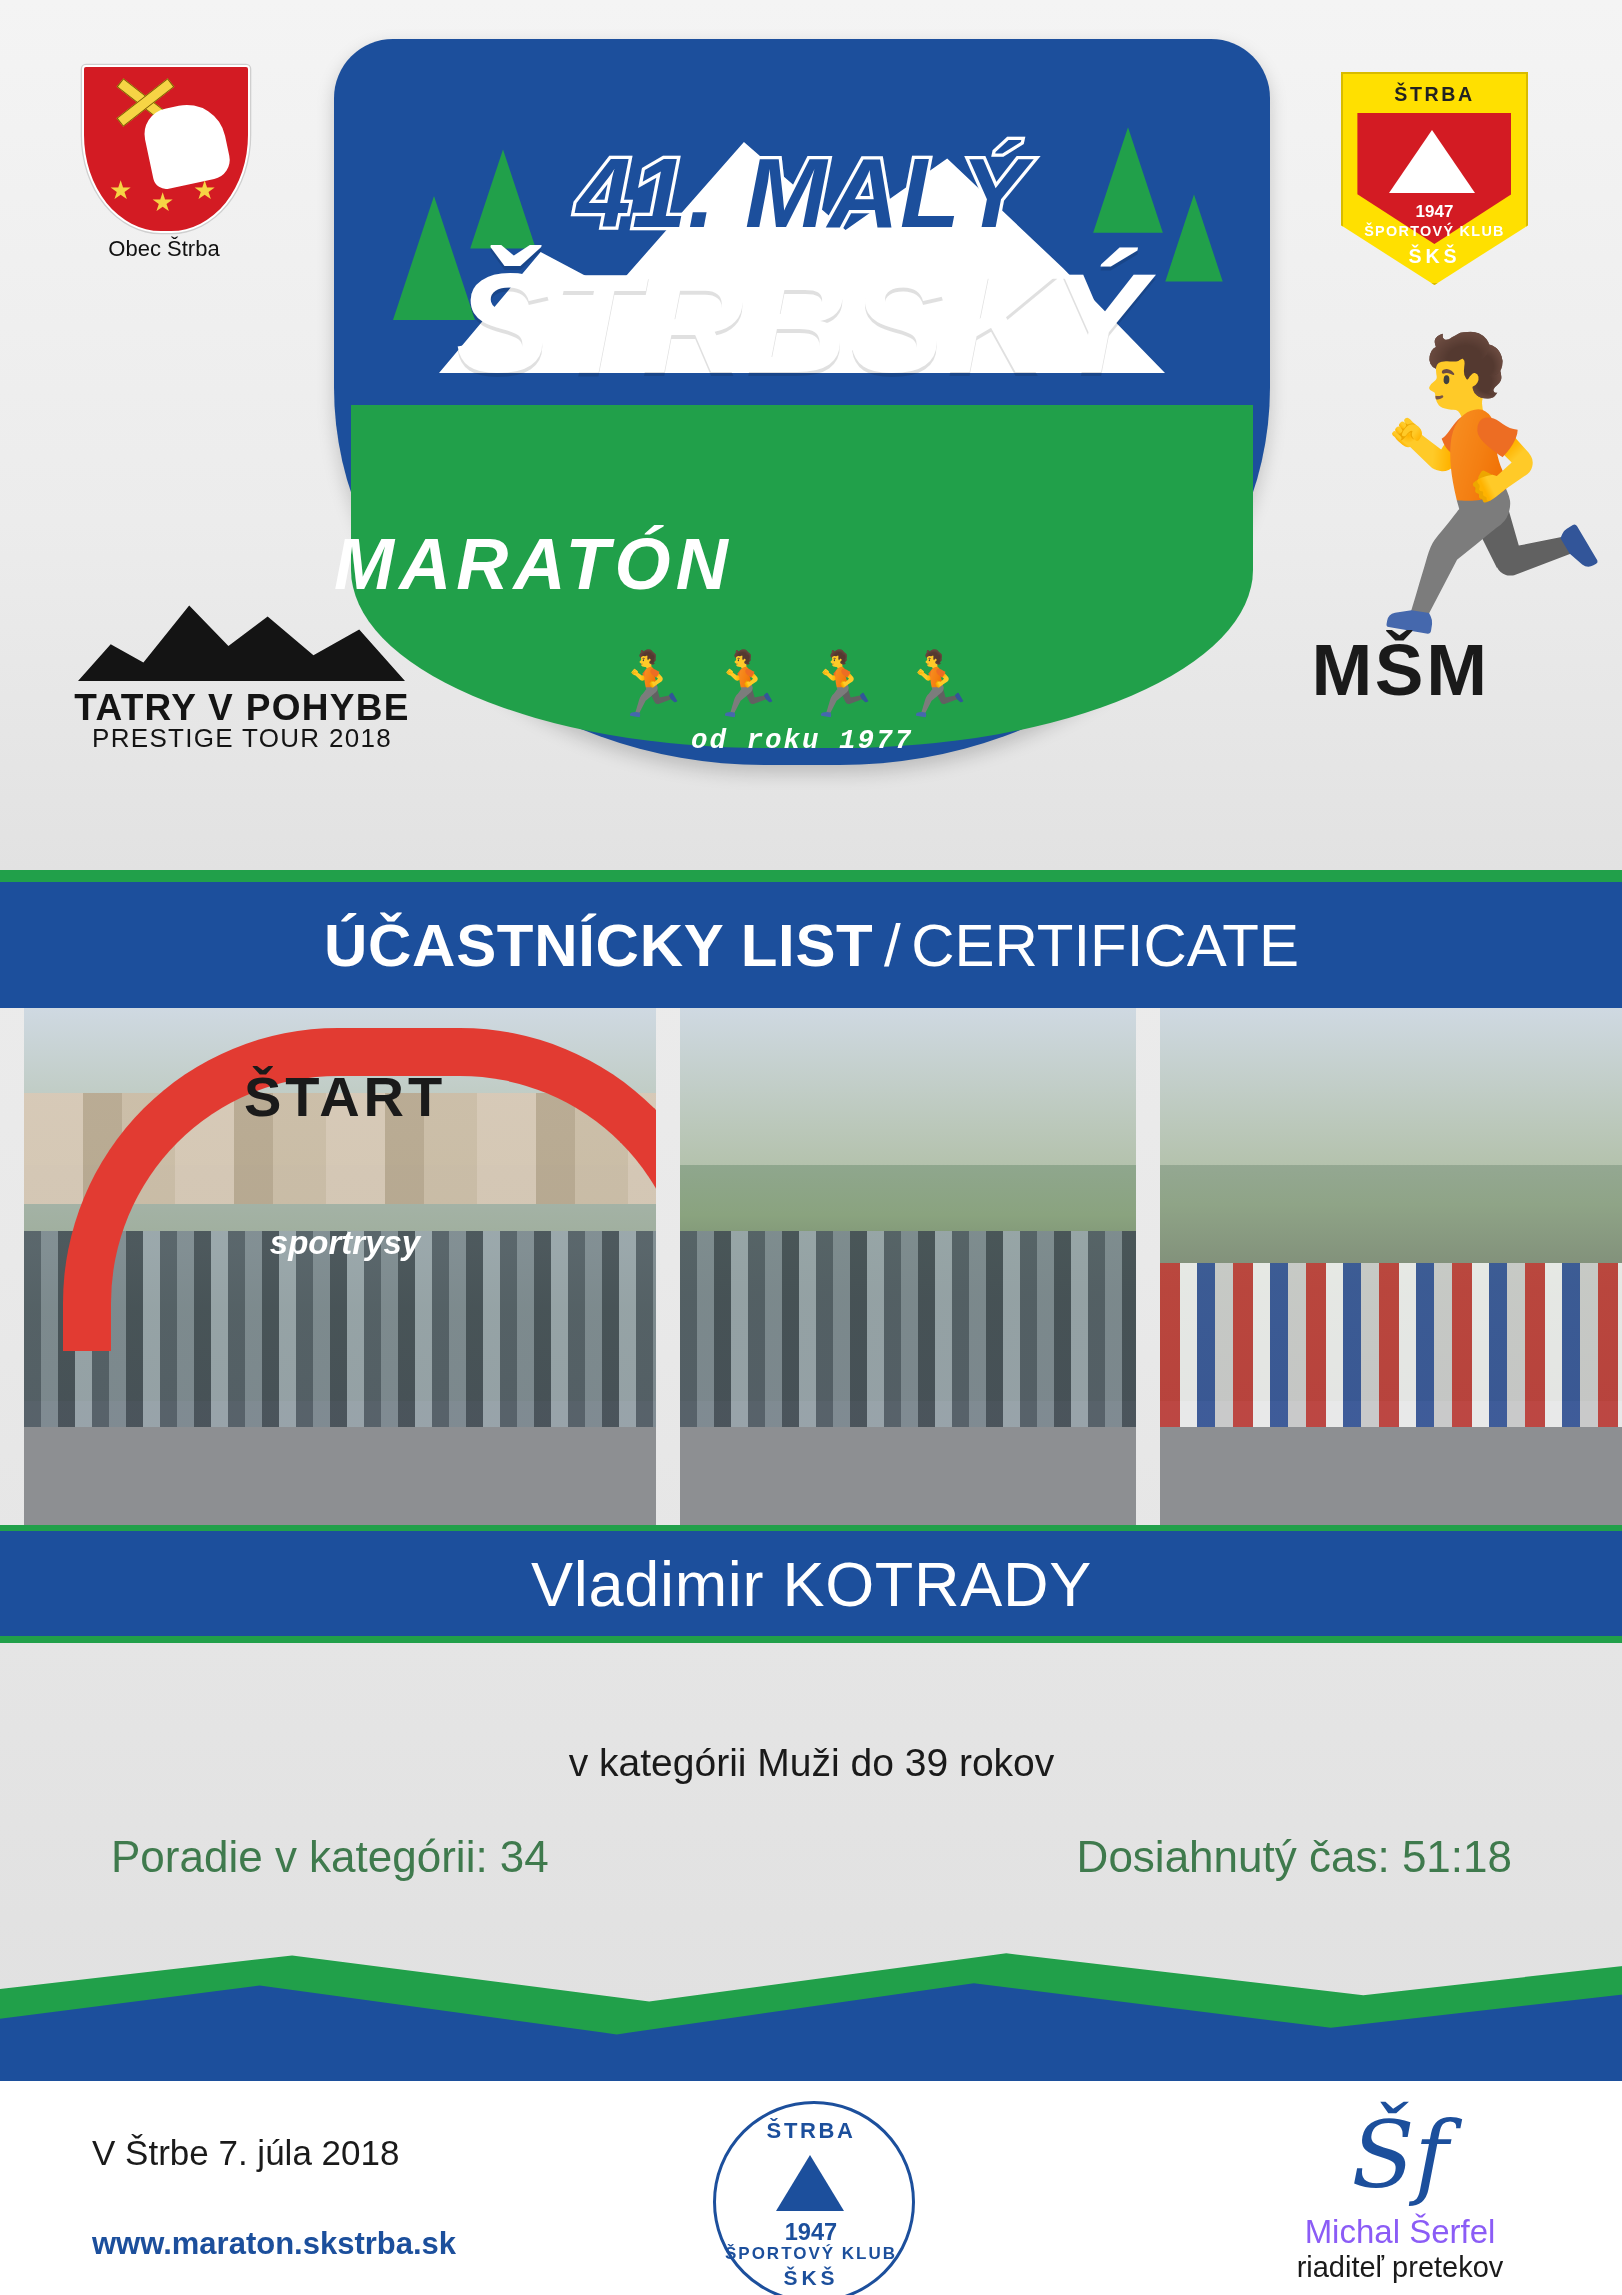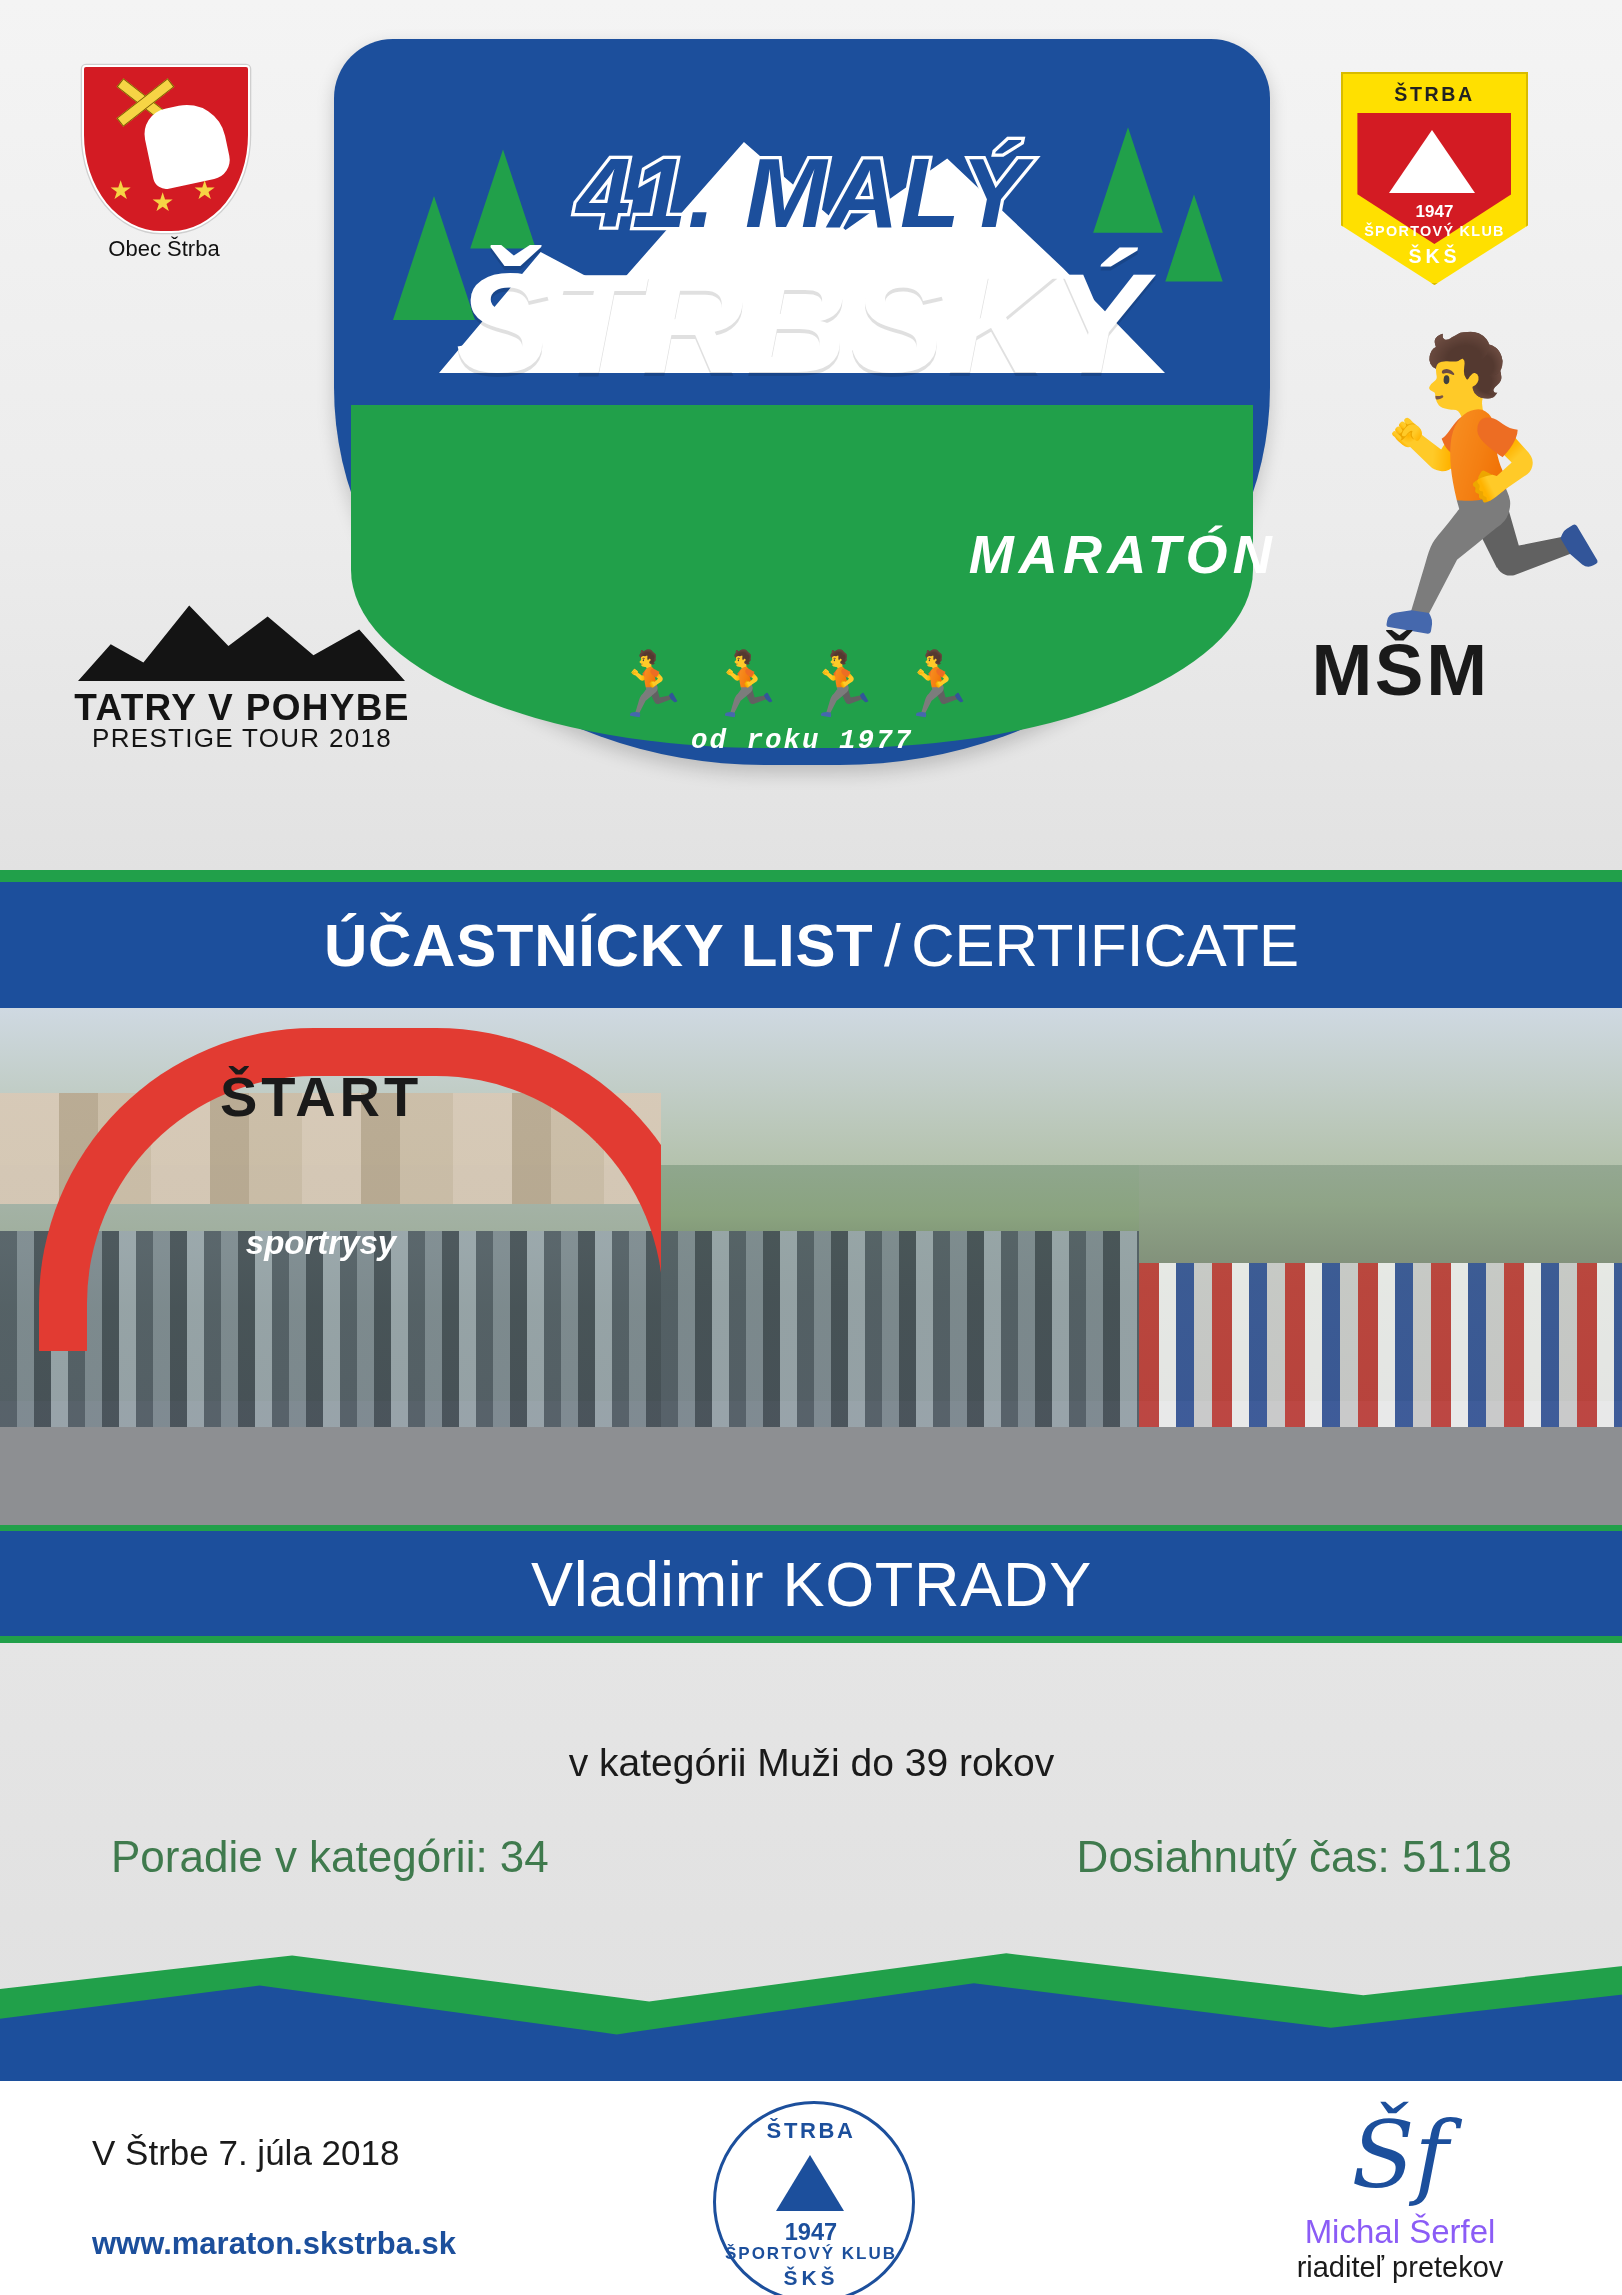--- a/index.html
+++ b/index.html
@@ -105,22 +105,22 @@
     position:absolute;left:0;top:98px;width:936px;text-align:center;
     font-size:98px;font-weight:bold;color:#1c4f9c;font-style:italic;
     letter-spacing:1.3px;-webkit-text-stroke:6.5px #ffffff;paint-order:stroke fill;
   }
   .logo .t2{
     position:absolute;left:0;top:203px;width:936px;text-align:center;
     font-size:141px;font-weight:bold;color:#ffffff;font-style:italic;
     letter-spacing:2.6px;text-shadow:0 3.9px 0 rgba(0,0,0,.12);
   }
   .logo .t3{
-    position:absolute;left:7px;top:484px;width:936px;text-align:right;
-    font-size:54px;font-weight:bold;color:#ffffff;font-style:italic;letter-spacing:5.2px;
+    position:absolute;left:0;top:484px;width:936px;text-align:left;
+    font-size:72px;font-weight:bold;color:#ffffff;font-style:italic;letter-spacing:5.2px;
   }
   .logo .t4{
     position:absolute;left:0;top:686px;width:936px;text-align:center;
     font-size:27.5px;font-weight:bold;color:#ffffff;font-style:italic;letter-spacing:2px;font-family:Liberation Mono, monospace;
   }
   .logo .runners{
     position:absolute;left:0;top:609px;width:936px;text-align:center;
     font-size:63px;color:#1c4f9c;letter-spacing:17px;
   }
   .logo .tree{position:absolute;width:0;height:0;
@@ -161,21 +161,21 @@
   .titlebar{
     position:absolute;left:0;top:882px;width:1623px;height:126px;background:#1c4f9c;
     display:flex;align-items:center;justify-content:center;
   }
   .titlebar .sk{font-size:60px;font-weight:bold;color:#ffffff;letter-spacing:0.7px;}
   .titlebar .sep{font-size:60px;color:#ffffff;margin:0 10.5px;font-weight:300;}
   .titlebar .en{font-size:60px;color:#ffffff;font-weight:300;}
 
   
   .photos{position:absolute;left:0;top:1008px;width:1623px;height:517px;display:flex;}
-  .ph{position:relative;overflow:hidden;}
+  .ph{position:relative;overflow:hidden;margin-left:24px;}
   .ph1{width:661px;height:517px;
     background:linear-gradient(180deg,#b9c6d2 0%,#9fae9c 46%,#7b8b74 58%,#6b6f6b 100%);}
   .ph2{width:478px;height:517px;
     background:linear-gradient(180deg,#9fb2bb 0%,#8aa37f 40%,#6f7f68 56%,#75767a 100%);}
   .ph3{width:484px;height:517px;
     background:linear-gradient(180deg,#a7b6bd 0%,#8fa487 38%,#7d8a76 54%,#6e7173 100%);}
   .arch{
     position:absolute;left:39px;top:19.6px;width:576px;height:275px;
     border:48px solid #e23b32;border-radius:275px 275px 0 0;border-bottom:none;
     background:transparent;

